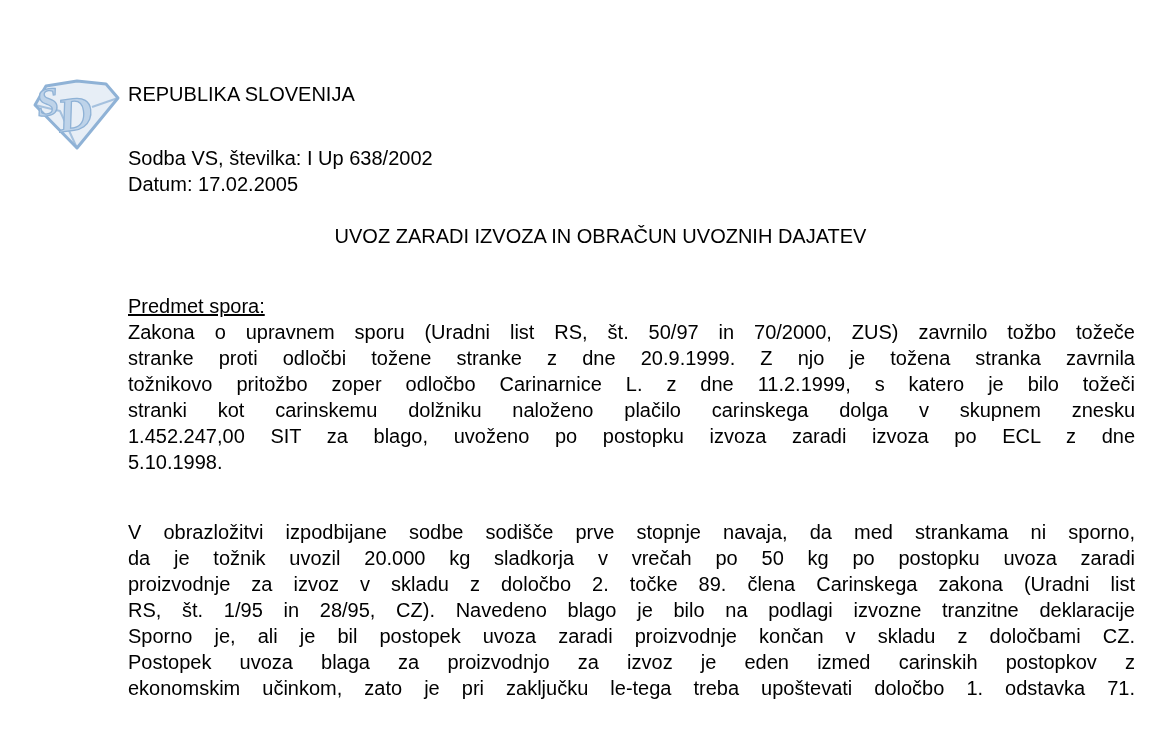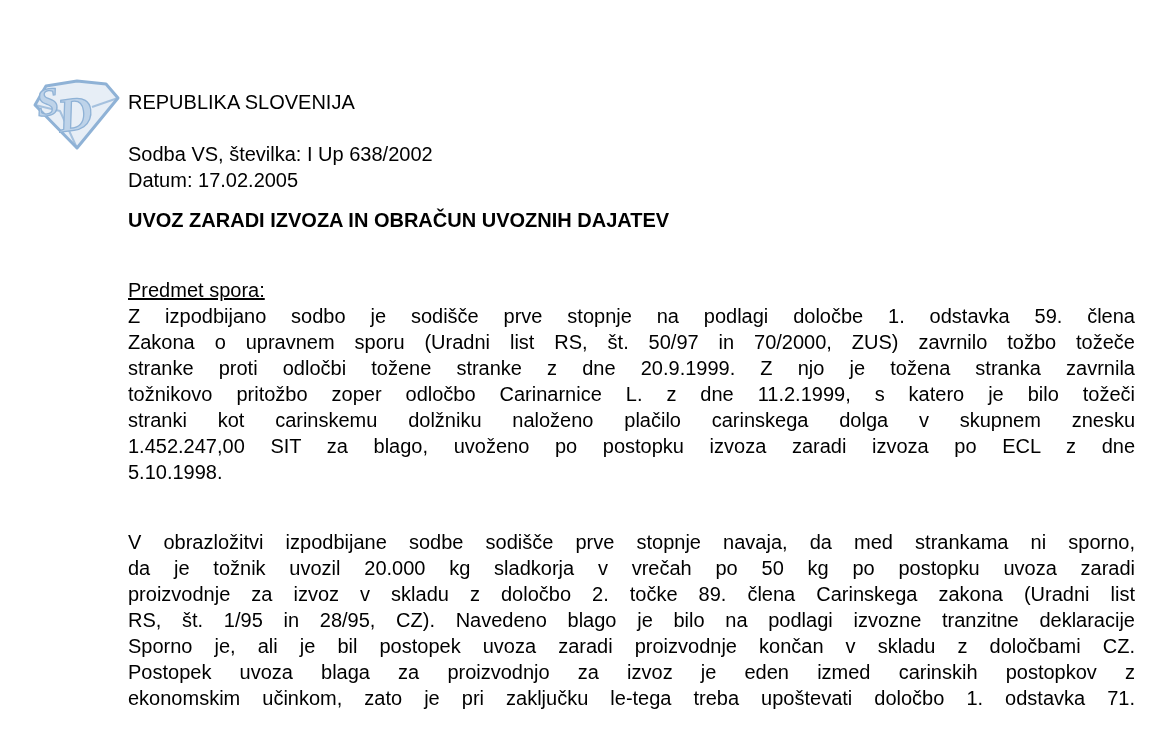--- a/index.html
+++ b/index.html
@@ -21,28 +21,29 @@
   .logo {
     position: absolute;
     left: 30px;
     top: 76px;
     width: 92px;
     height: 76px;
   }
   .content {
     position: absolute;
     left: 128px;
-    top: 89px;
+    top: 81px;
     width: 1007px;
   }
   .hdr-line { white-space: nowrap; }
-  .meta-block { margin-top: 26px; }
+  .meta-block { margin-top: 38px; }
   .doc-title {
-    margin-top: 14px;
-    font-weight: bold;
+    margin-top: 26px;
+    font-weight: normal;
+    text-align: center;
     padding-right: 62px; 
     white-space: nowrap;
   }
   .section-heading {
     margin-top: 44px;
     text-decoration: underline;
   }
   .paragraph { margin: 0; }
   .paragraph + .paragraph { margin-top: 44px; }
   .jline {
@@ -81,21 +82,20 @@
       <div class="hdr-line">Sodba VS, številka: I Up 638/2002</div>
       <div class="hdr-line">Datum: 17.02.2005</div>
     </div>
 
     <div class="doc-title">UVOZ ZARADI IZVOZA IN OBRAČUN UVOZNIH DAJATEV</div>
 
     <div class="section-heading">Predmet spora:</div>
 
     <div id="body-paragraphs">
         <div class="paragraph">
-          <div class="jline">Z izpodbijano sodbo je sodišče prve stopnje na podlagi določbe 1. odstavka 59. člena</div>
           <div class="jline">Zakona o upravnem sporu (Uradni list RS, št. 50/97 in 70/2000, ZUS) zavrnilo tožbo tožeče</div>
           <div class="jline">stranke proti odločbi tožene stranke z dne 20.9.1999. Z njo je tožena stranka zavrnila</div>
           <div class="jline">tožnikovo pritožbo zoper odločbo Carinarnice L. z dne 11.2.1999, s katero je bilo tožeči</div>
           <div class="jline">stranki kot carinskemu dolžniku naloženo plačilo carinskega dolga v skupnem znesku</div>
           <div class="jline">1.452.247,00 SIT za blago, uvoženo po postopku izvoza zaradi izvoza po ECL z dne</div>
           <div class="jline lastline">5.10.1998.</div>
         </div>
         <div class="paragraph">
           <div class="jline">V obrazložitvi izpodbijane sodbe sodišče prve stopnje navaja, da med strankama ni sporno,</div>
           <div class="jline">da je tožnik uvozil 20.000 kg sladkorja v vrečah po 50 kg po postopku uvoza zaradi</div>

